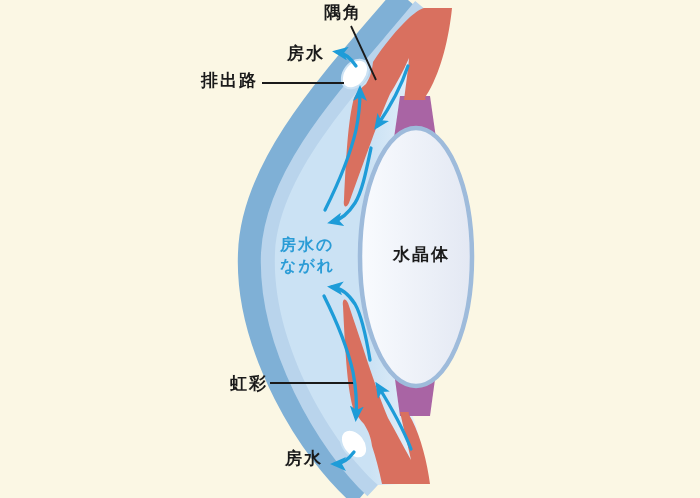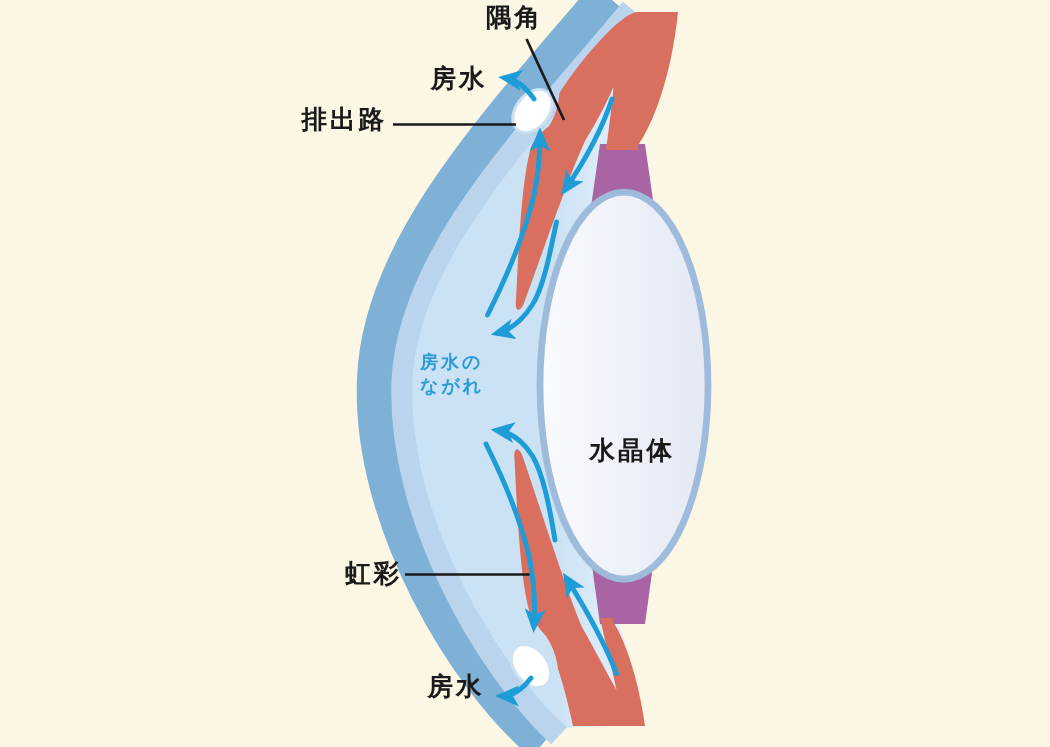--- a/index.html
+++ b/index.html
@@ -6,21 +6,21 @@
     --background:#FBF7E4; --cornea-outer:#7FB0D6; --cornea-inner:#B9D4EC;
     --chamber-light:#CBE2F4; --chamber-lighter:#E9F2FB; --tissue-red:#D9705F;
     --ciliary-purple:#A964A4; --lens-fill:#E3E8F3; --lens-fill-light:#F9FBFE;
     --lens-border:#9EBBDB; --arrow-blue:#1E9CD8; --flow-text:#2B9CD6; --label-text:#1A1A1A;
   }
   html,body{margin:0;padding:0;}
   body{background:var(--background);font-family:"DejaVu Sans","Liberation Sans",sans-serif;}
   .stage{position:relative;width:700px;height:498px;margin:0 auto;background:var(--background);overflow:hidden;}
   .stage svg{position:absolute;left:0;top:0;}
   .lbl{position:absolute;font-weight:700;font-size:17px;letter-spacing:2px;color:var(--label-text);white-space:nowrap;line-height:1.2;}
-  .lbl.blue{color:var(--flow-text);font-size:12px;line-height:1.32;font-family:Liberation Serif, serif;}
+  .lbl.blue{color:var(--flow-text);font-size:16px;line-height:1.32;}
 </style>
 </head>
 <body>
 
 <div class="stage">
   <svg width="700" height="498" viewBox="0 0 700 498">
     <defs>
       <linearGradient id="chamberGrad" x1="0" y1="0" x2="1" y2="0">
         <stop offset="0" style="stop-color:var(--chamber-light,#CBE2F4)"></stop>
         <stop offset="0.62" style="stop-color:var(--chamber-light,#CBE2F4)"></stop>
@@ -80,16 +80,16 @@
     </g>
   </svg>
 
   <div class="lbl" style="left:324px;top:2px;">隅角</div>
   <div class="lbl" style="left:287px;top:43px;">房水</div>
   <div class="lbl" style="left:201px;top:72px;font-family:Liberation Mono, monospace;">排出路</div>
   <div class="lbl blue" style="left:280px;top:234px;">
     <span style="display:block">房水の</span>
     <span style="display:block">ながれ</span>
   </div>
-  <div class="lbl" style="left:393px;top:244px;margin-top:47px;">水晶体</div>
+  <div class="lbl" style="left:393px;top:244px;">水晶体</div>
   <div class="lbl" style="left:230px;top:373px;">虹彩</div>
   <div class="lbl" style="left:285px;top:448px;">房水</div>
 </div>
 
 </body></html>

